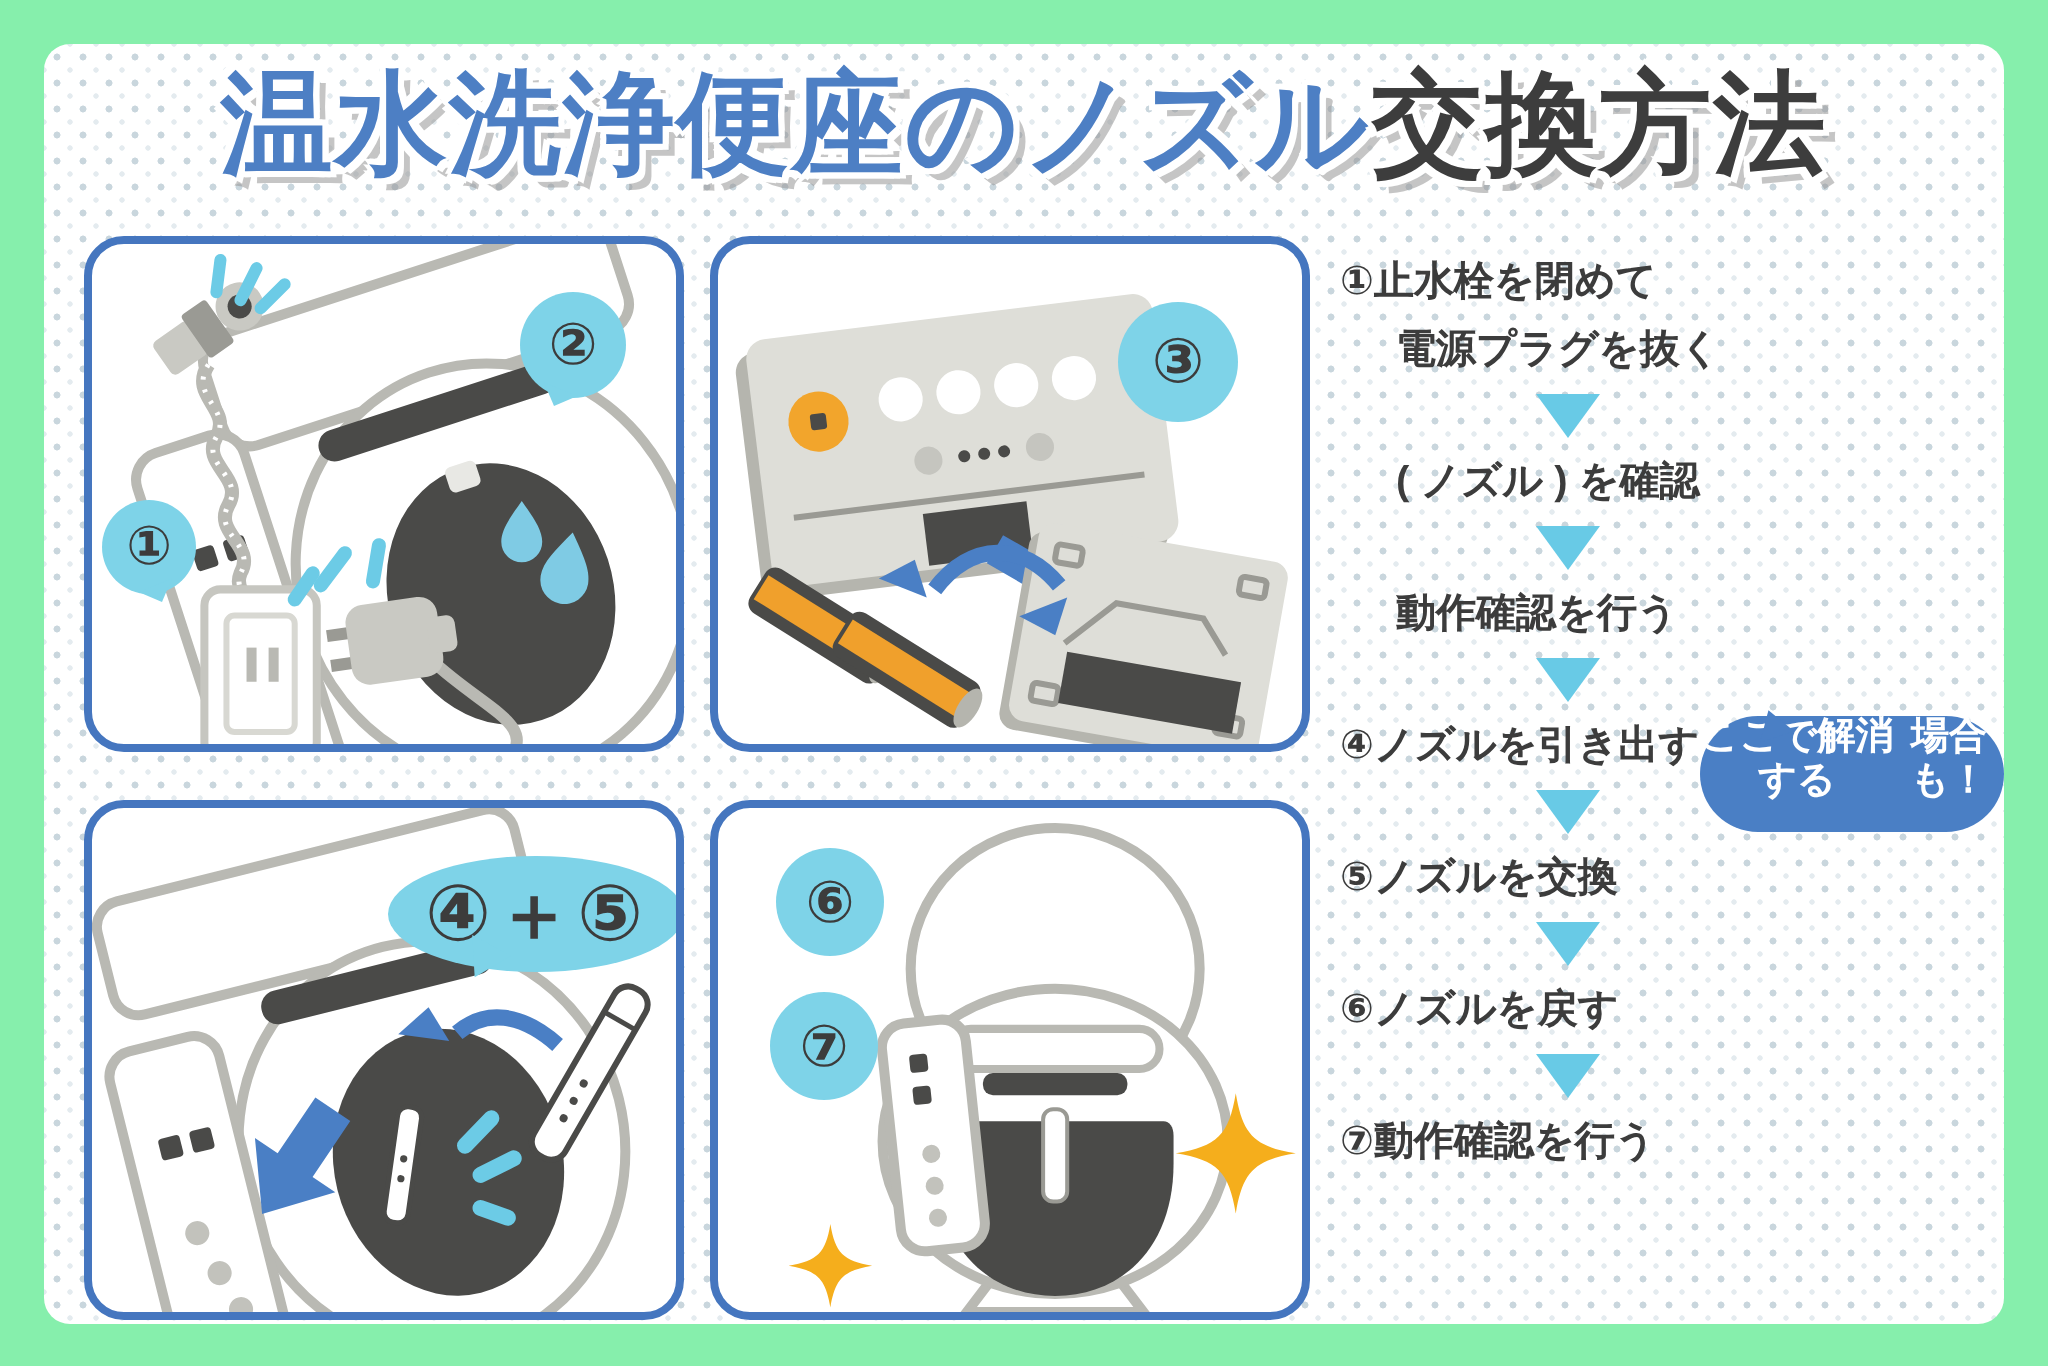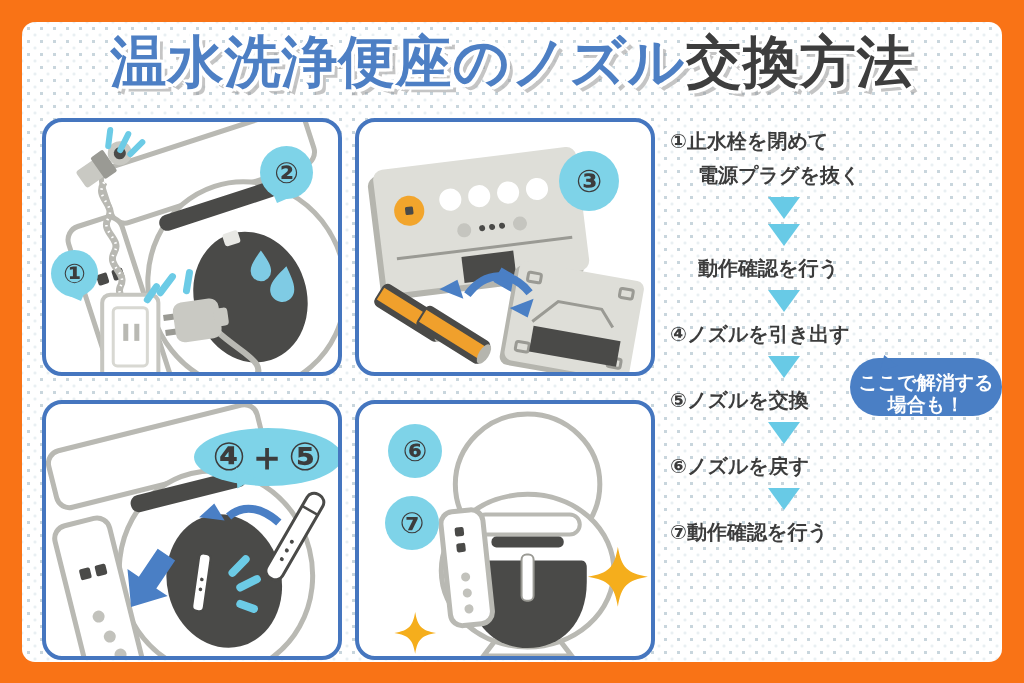--- a/index.html
+++ b/index.html
@@ -1,17 +1,17 @@
 <!DOCTYPE html>
 <html><head>
 <meta charset="utf-8">
 <style>
   html,body{margin:0;padding:0;}
   body{font-family:"Liberation Sans","DejaVu Sans",sans-serif;}
-  .poster{position:relative;width:1024px;height:683px;background:#f97316;overflow:hidden;}
+  .poster{position:relative;width:1024px;height:683px;background:#86efac;overflow:hidden;}
   .canvas{position:absolute;left:22px;top:22px;right:22px;bottom:21px;border-radius:13px;
     background-color:#ffffff;
     background-image:radial-gradient(circle,#c9d6dd 1.6px,transparent 1.9px),
                      radial-gradient(circle,#e4ebef 1.2px,transparent 1.5px);
     background-size:13px 13px;background-position:0 0,6.5px 6.5px;}
   
   .title{position:absolute;top:2px;left:0;right:0;text-align:center;font-weight:800;
     font-size:56px;line-height:76px;letter-spacing:1px;white-space:nowrap;}
   .title .t-blue{color:#4d7fc4;}
   .title .t-dark{color:#3d3d3d;}
@@ -44,21 +44,21 @@
   #b4-7{left:26px;top:92px;width:54px;height:54px;font-size:29px;}
   
   .steps{position:absolute;left:648px;top:96px;width:334px;height:545px;padding-top:6px;box-sizing:border-box;}
   .step{font-size:20px;font-weight:700;color:#3c3c3c;line-height:34px;white-space:nowrap;}
   .step .l2{padding-left:28px;}
   .step .l2:empty{display:none;}
   .tri{width:0;height:0;border-left:16px solid transparent;border-right:16px solid transparent;
     border-top:22px solid #68cae6;margin:5px 0 5px 98px;}
   .callout{position:absolute;left:180px;top:240px;width:152px;height:58px;background:#4a7fc5;
     border-radius:29px;color:#fff;font-weight:700;text-align:center;font-size:19px;line-height:22px;
-    display:flex;flex-direction:column;justify-content:flex-end;}
+    display:flex;flex-direction:row;justify-content:flex-end;}
   .callout::before{content:"";position:absolute;top:-12px;left:26px;width:0;height:0;
     border:9px solid transparent;border-bottom:14px solid #4a7fc5;transform:rotate(-18deg);}
 </style>
 </head>
 <body>
 
 <div class="poster">
   <div class="canvas">
 
     <div class="title">
@@ -264,20 +264,21 @@
         </div>
     </section>
 
     <aside class="steps">
       <div class="step">
         <div class="l1"><span>①</span><span>止水栓を閉めて</span></div>
         <div class="l2">電源プラグを抜く</div>
       </div>
       <div class="tri"></div>
       <div class="step">
+        <div class="l2">( ノズル ) を確認</div>
       </div>
       <div class="tri"></div>
       <div class="step">
         <div class="l2">動作確認を行う</div>
       </div>
       <div class="tri"></div>
       <div class="step">
         <div class="l1"><span>④</span><span>ノズルを引き出す</span></div>
       </div>
       <div class="tri"></div>

